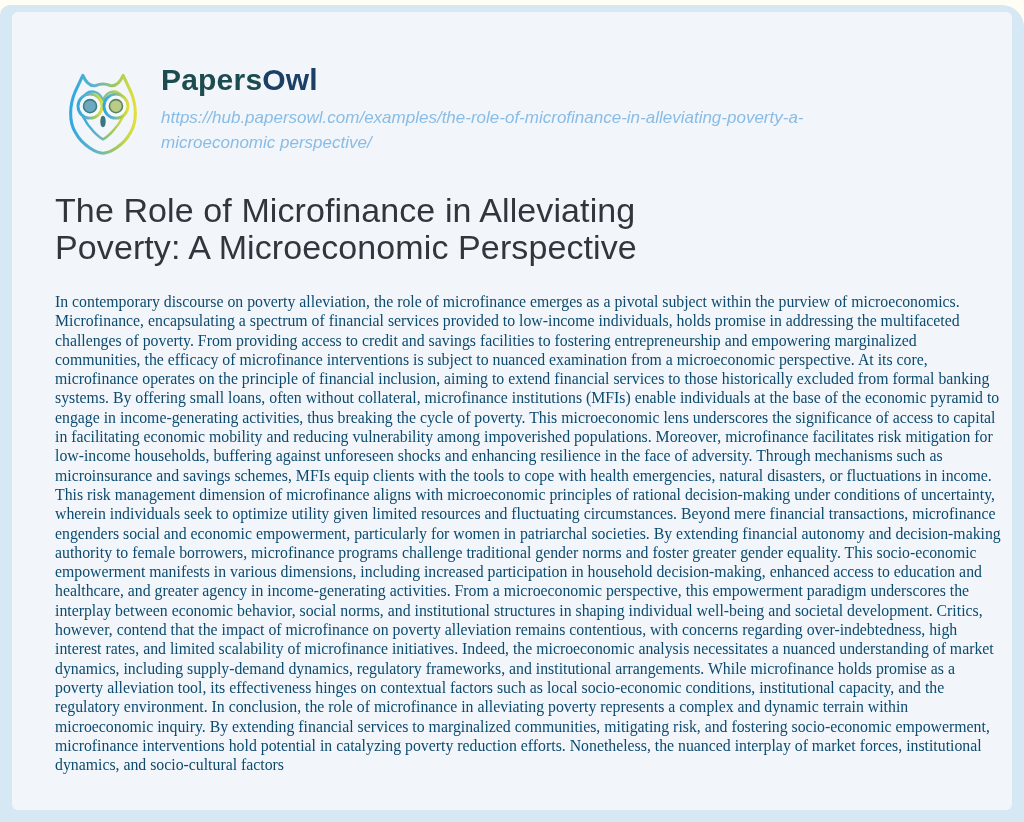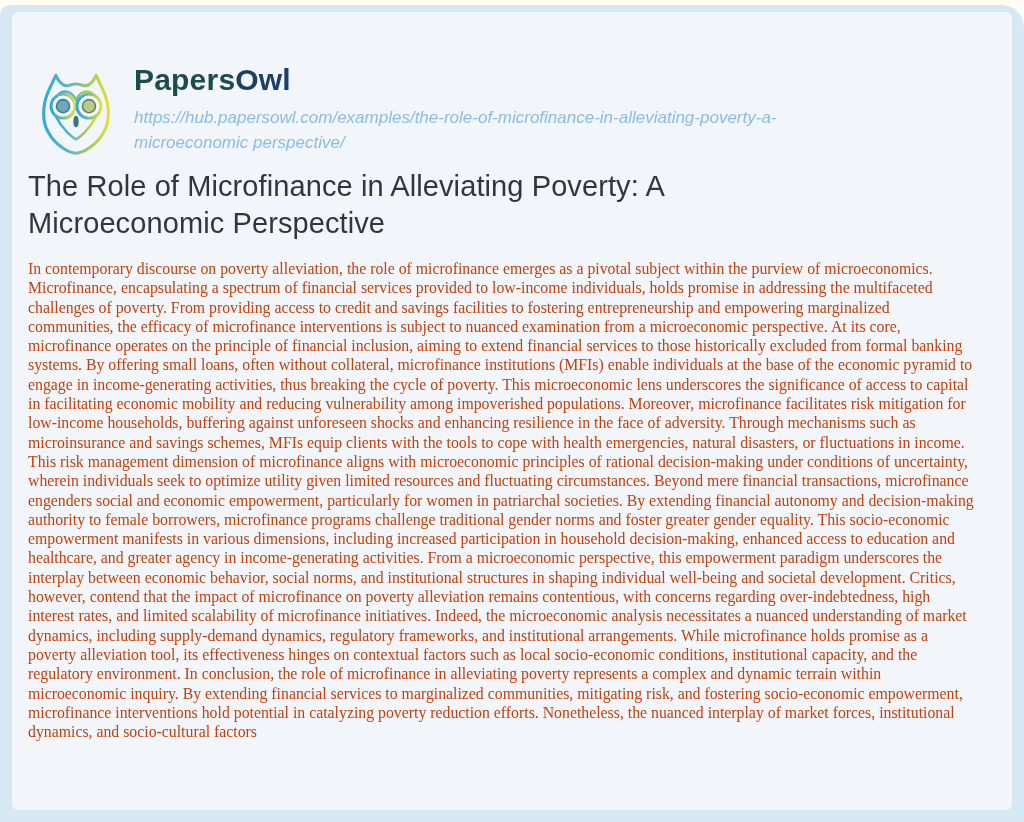--- a/index.html
+++ b/index.html
@@ -14,21 +14,21 @@
     left: 0; right: 0; top: 5px; bottom: 0;
     background: #d7e8f5;
     border-radius: 10px 22px 0 0;
   }
   .card {
     position: absolute;
     left: 12px; top: 7px;
     width: 1000px; height: 798px;
     background: #f2f6fb;
     border-radius: 6px;
-    padding: 48px 22px 0 16px;
+    padding: 48px 22px 0 43px;
   }
   .site-header {
     display: flex;
     align-items: flex-start;
     gap: 10px;
   }
   .logo-wrap {
     width: 96px; height: 100px;
     flex: 0 0 auto;
     display: block;
@@ -47,35 +47,35 @@
     font-size: 17px;
     line-height: 25px;
     color: #88bce6;
     max-width: 742px;
     overflow-wrap: break-word;
     word-break: normal;
     cursor: pointer;
     font-style: italic;
   }
   h1.page-title {
-    margin-top: 8px;
-    font-size: 29px;
+    margin-top: 32px;
+    font-size: 34px;
     line-height: 37px;
     font-weight: 400;
     color: #32363c;
     max-width: 700px;
     letter-spacing: 0.1px;
   }
   p.article-body {
-    margin-top: 17px;
+    margin-top: 26px;
     width: 948px;
     font-family: "Liberation Serif", "DejaVu Serif", serif;
     font-size: 15.8px;
     line-height: 19.3px;
-    color: #c2410c;
+    color: #0c4a6e;
     text-align: left;
   }
 </style>
 </head>
 <body>
 
 <div class="frame">
   <div class="card">
 
     <header class="site-header">

